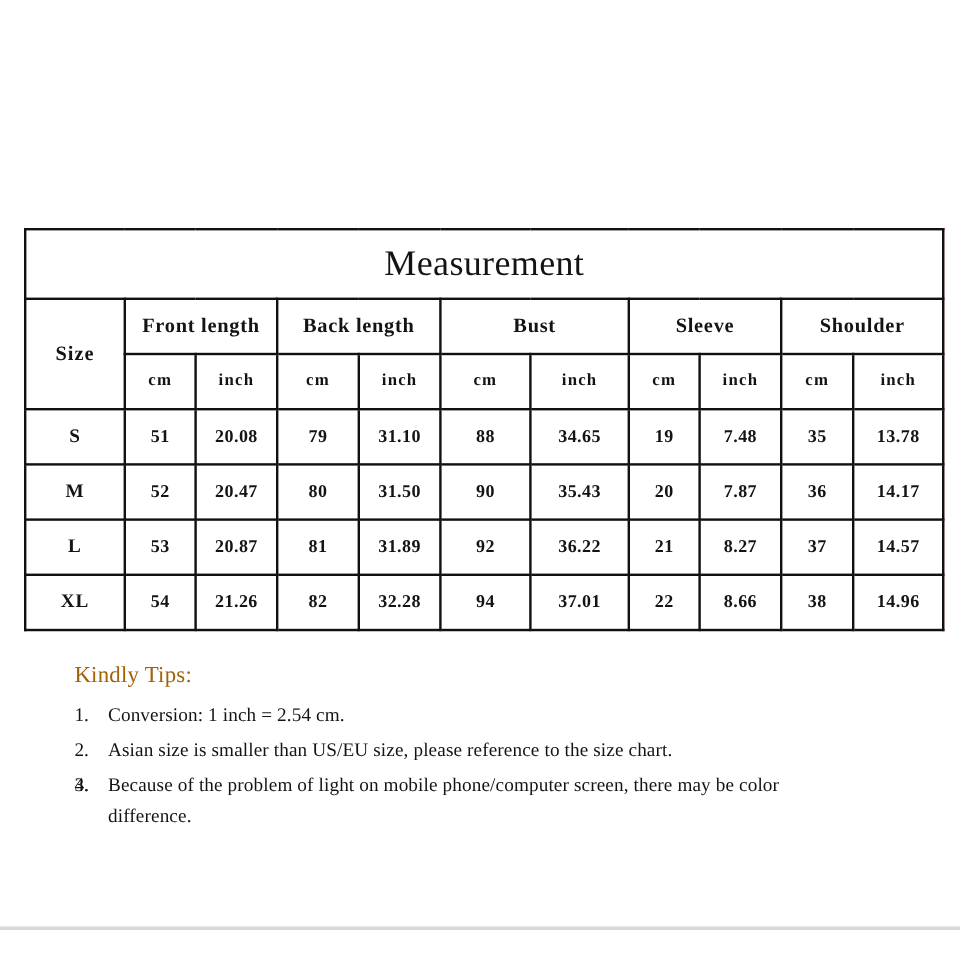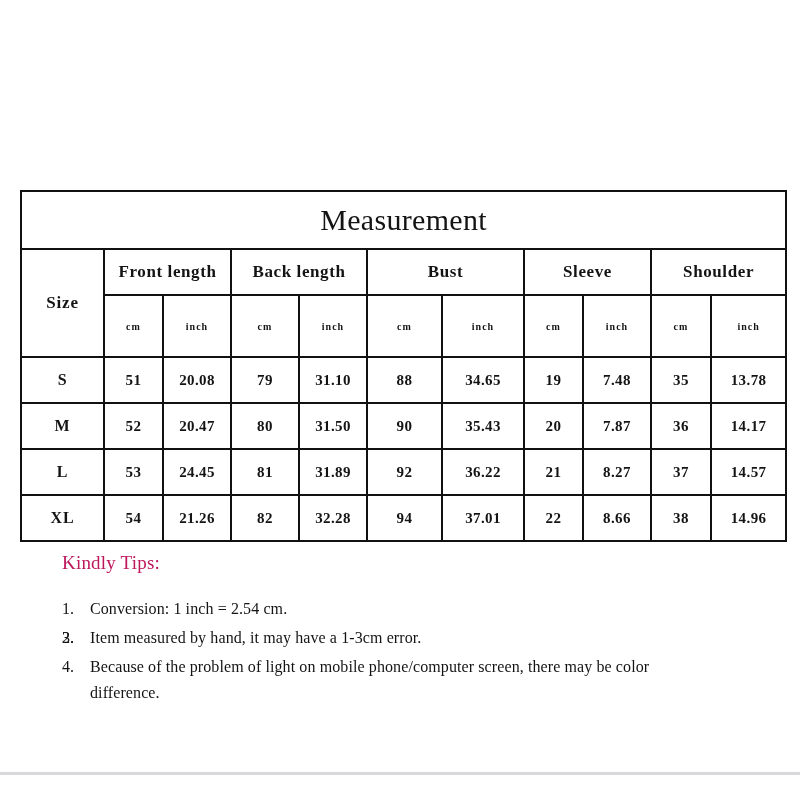--- a/index.html
+++ b/index.html
@@ -59,21 +59,21 @@
     font-size: 17px;
     letter-spacing: 0.6px;
   }
   td.hdr-size {
     height: 92px;
     font-size: 17px;
     letter-spacing: 0.8px;
     margin-top: 24px;
   }
   td.hdr-group { height: 46px; }
-  td.hdr-unit  { height: 62px; font-size: 10px; letter-spacing: 1px; }
+  td.hdr-unit  { height: 46px; font-size: 14px; letter-spacing: 1px; }
 
   
   td.size-label {
     height: 46px;
     font-size: 16px;
     font-weight: bold;
     letter-spacing: 0.8px;
   }
   td.val {
     height: 46px;
@@ -85,22 +85,22 @@
 
   
   #tips {
     position: absolute;
     left: 62px;
     top: 552px;
     width: 620px;
   }
   #tips-heading {
     font-size: 19px;
-    color: #be185d;
-    margin-bottom: 22px;
+    color: #a16207;
+    margin-bottom: 10px;
     letter-spacing: 0.2px;
   }
   ol.tips-list {
     list-style: none;
     margin: 0;
     padding: 0;
   }
   ol.tips-list li {
     position: relative;
     padding-left: 28px;
@@ -199,21 +199,21 @@
           <td class="val">35.43</td>
           <td class="val bold">20</td>
           <td class="val">7.87</td>
           <td class="val bold">36</td>
           <td class="val">14.17</td>
         </tr>
 
         <tr>
           <td class="size-label">L</td>
           <td class="val">53</td>
-          <td class="val">24.45</td>
+          <td class="val">20.87</td>
           <td class="val">81</td>
           <td class="val">31.89</td>
           <td class="val">92</td>
           <td class="val">36.22</td>
           <td class="val">21</td>
           <td class="val">8.27</td>
           <td class="val">37</td>
           <td class="val">14.57</td>
         </tr>
 
@@ -236,24 +236,24 @@
 
   <div id="tips">
     <div id="tips-heading">Kindly Tips:</div>
     <ol class="tips-list">
       <li>
         <span class="num">1.</span>
         <span>Conversion: 1 inch = 2.54 cm.</span>
       </li>
       <li>
         <span class="num">2.</span>
+        <span>Asian size is smaller than US/EU size, please reference to the size chart.</span>
       </li>
       <li>
         <span class="num">3.</span>
-        <span>Item measured by hand, it may have a 1-3cm error.</span>
       </li>
       <li>
         <span class="num">4.</span>
         <span>Because of the problem of light on mobile phone/computer screen, there may be color difference.</span>
       </li>
     </ol>
   </div>
 
   <div id="bottom-rule"></div>
 

